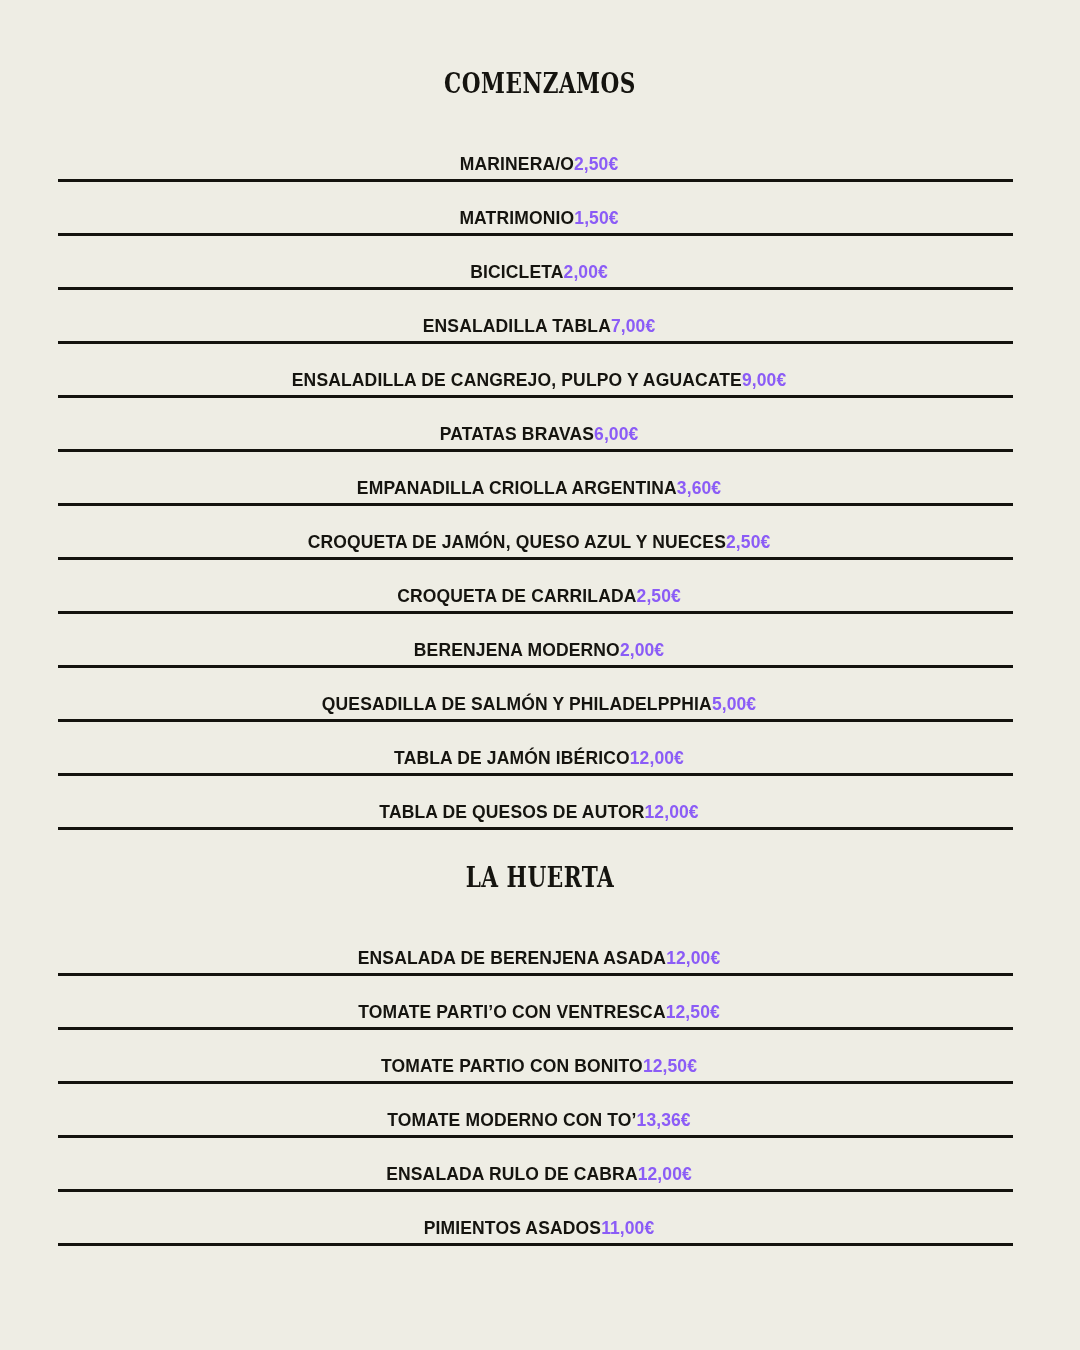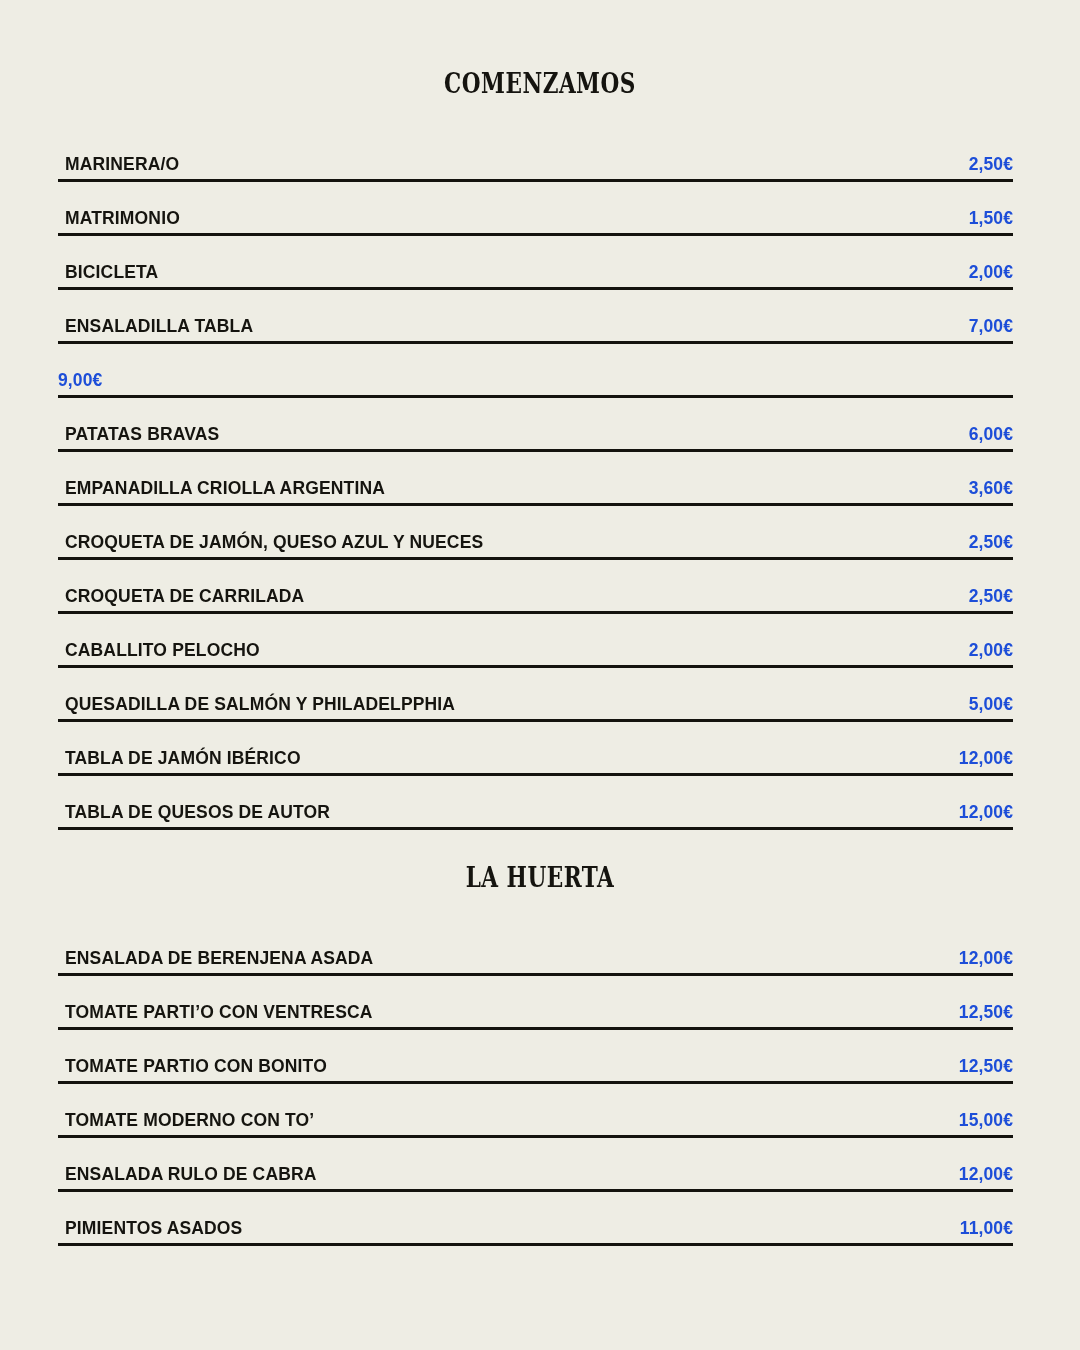--- a/index.html
+++ b/index.html
@@ -54,21 +54,21 @@
   .section-comenzamos .item-list {
     margin-top: 31px;
   }
   .section-huerta .item-list {
     margin-top: 31px;
   }
 
   .menu-row {
     display: flex;
     align-items: flex-end;
-    justify-content: space-between;
+    justify-content: center;
     box-sizing: border-box;
     margin: 0 67px 0 58px;
     padding: 0 0 6px 0;
     border-bottom: 3px solid #14130E;
     height: 54px;
   }
 
   .item-name {
     font-family: "Liberation Sans", sans-serif;
     font-weight: bold;
@@ -79,21 +79,21 @@
     padding-left: 7px;
     white-space: nowrap;
   }
 
   .item-price {
     font-family: "Liberation Sans", sans-serif;
     font-weight: bold;
     font-size: 17.5px;
     letter-spacing: 0.1px;
     line-height: 1;
-    color: #1d4ed8;
+    color: #8b5cf6;
     white-space: nowrap;
     text-align: right;
   }
 
   
   .section-huerta {
     margin-top: 34px;
   }
 </style>
 </head>
@@ -114,40 +114,41 @@
         </li>
         <li class="menu-row">
           <span class="item-name">BICICLETA</span>
           <span class="item-price">2,00€</span>
         </li>
         <li class="menu-row">
           <span class="item-name">ENSALADILLA TABLA</span>
           <span class="item-price">7,00€</span>
         </li>
         <li class="menu-row">
+          <span class="item-name">ENSALADILLA DE CANGREJO, PULPO Y AGUACATE</span>
           <span class="item-price">9,00€</span>
         </li>
         <li class="menu-row">
           <span class="item-name">PATATAS BRAVAS</span>
           <span class="item-price">6,00€</span>
         </li>
         <li class="menu-row">
           <span class="item-name">EMPANADILLA CRIOLLA ARGENTINA</span>
           <span class="item-price">3,60€</span>
         </li>
         <li class="menu-row">
           <span class="item-name">CROQUETA DE JAMÓN, QUESO AZUL Y NUECES</span>
           <span class="item-price">2,50€</span>
         </li>
         <li class="menu-row">
           <span class="item-name">CROQUETA DE CARRILADA</span>
           <span class="item-price">2,50€</span>
         </li>
         <li class="menu-row">
-          <span class="item-name">CABALLITO PELOCHO</span>
+          <span class="item-name">BERENJENA MODERNO</span>
           <span class="item-price">2,00€</span>
         </li>
         <li class="menu-row">
           <span class="item-name">QUESADILLA DE SALMÓN Y PHILADELPPHIA</span>
           <span class="item-price">5,00€</span>
         </li>
         <li class="menu-row">
           <span class="item-name">TABLA DE JAMÓN IBÉRICO</span>
           <span class="item-price">12,00€</span>
         </li>
@@ -168,21 +169,21 @@
         <li class="menu-row">
           <span class="item-name">TOMATE PARTI’O CON VENTRESCA</span>
           <span class="item-price">12,50€</span>
         </li>
         <li class="menu-row">
           <span class="item-name">TOMATE PARTIO CON BONITO</span>
           <span class="item-price">12,50€</span>
         </li>
         <li class="menu-row">
           <span class="item-name">TOMATE MODERNO CON TO’</span>
-          <span class="item-price">15,00€</span>
+          <span class="item-price">13,36€</span>
         </li>
         <li class="menu-row">
           <span class="item-name">ENSALADA RULO DE CABRA</span>
           <span class="item-price">12,00€</span>
         </li>
         <li class="menu-row">
           <span class="item-name">PIMIENTOS ASADOS</span>
           <span class="item-price">11,00€</span>
         </li>
       </ul>

